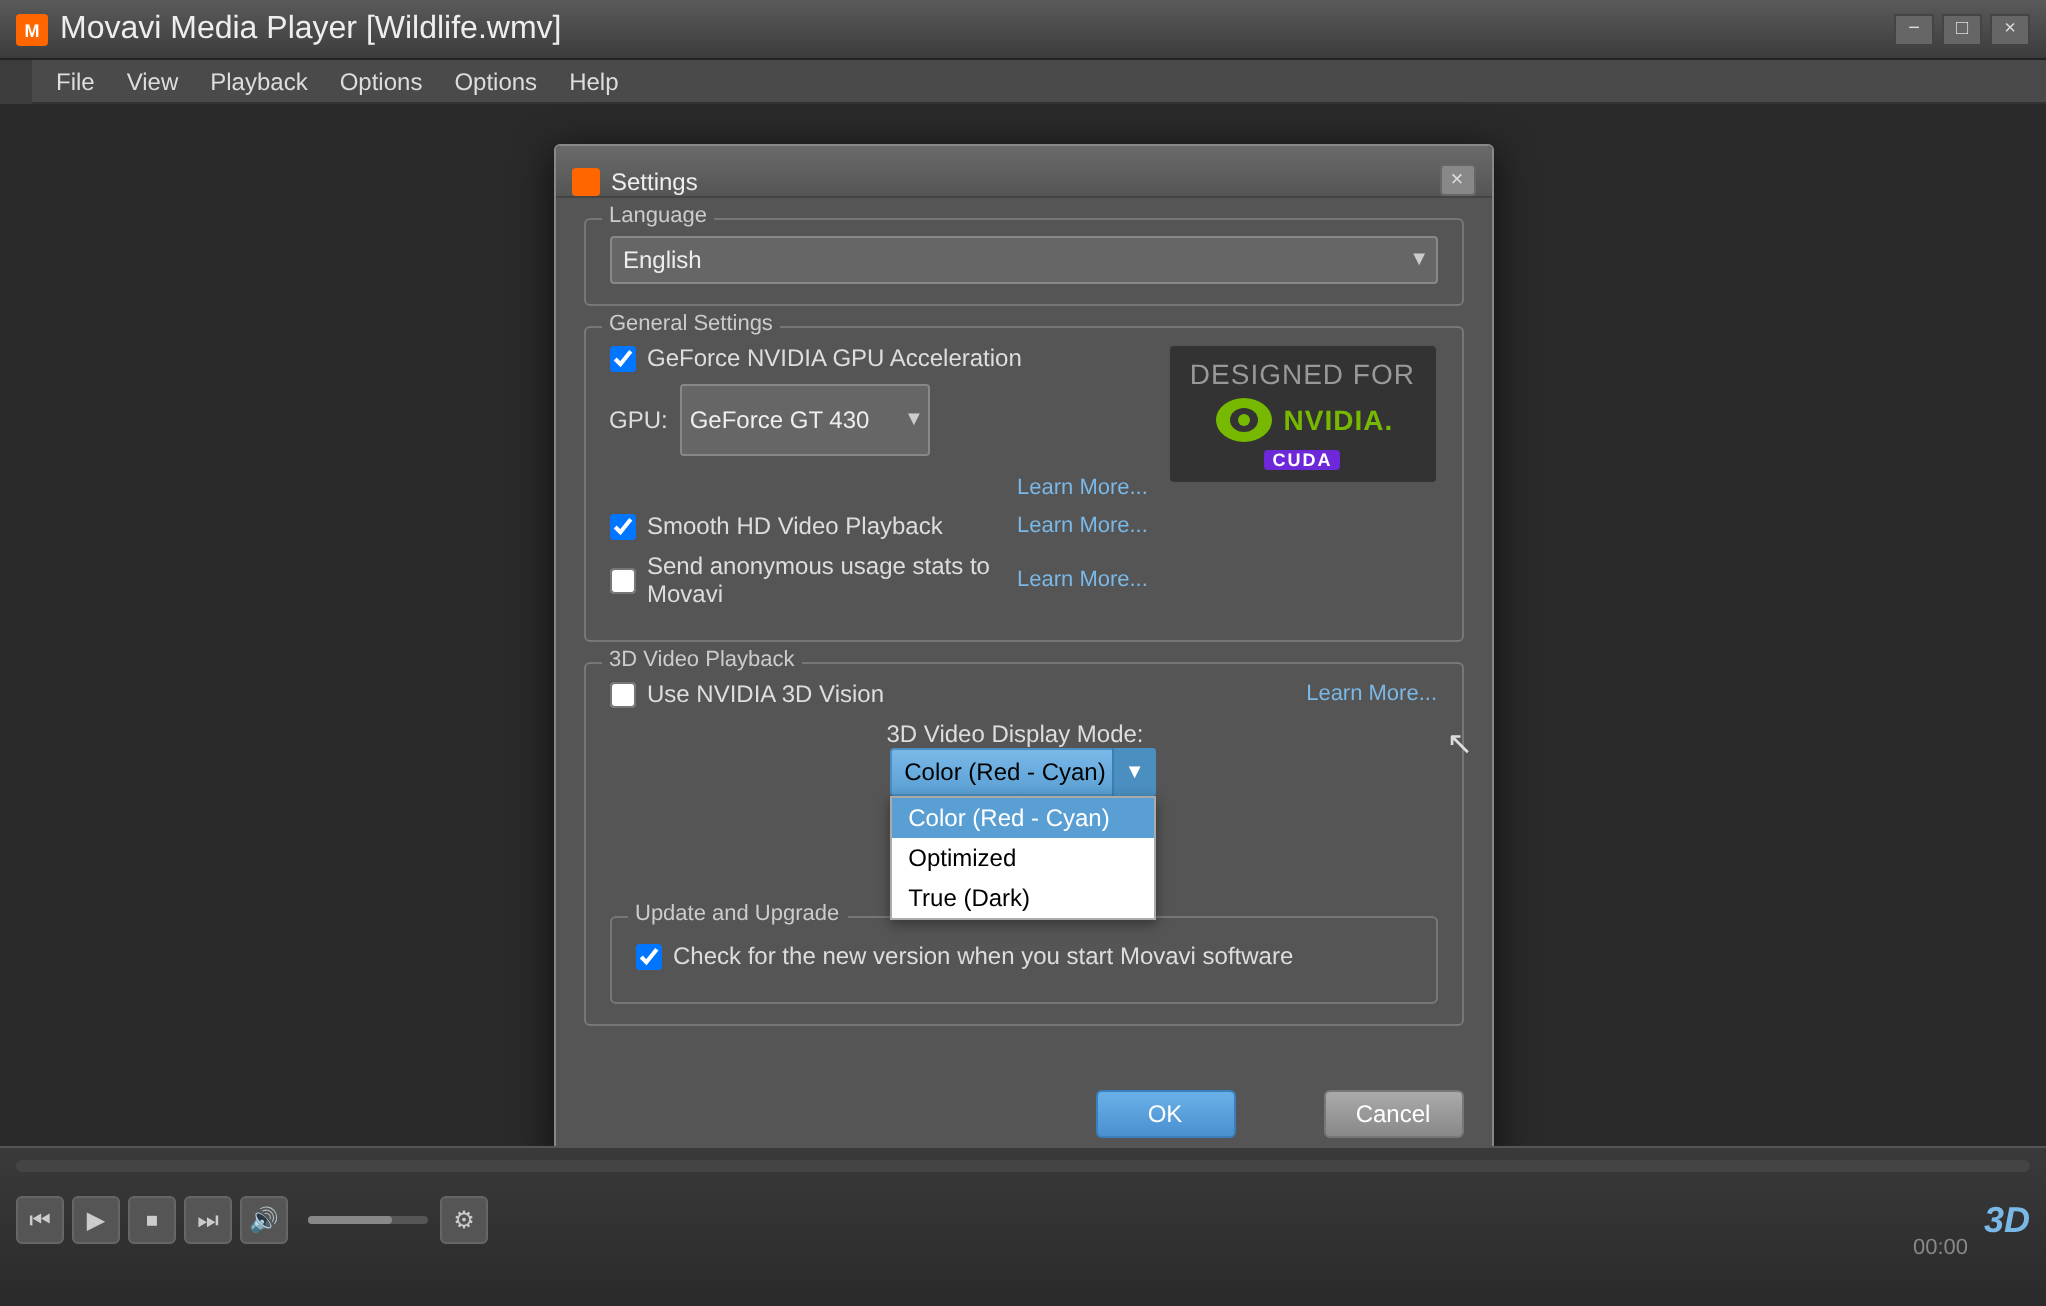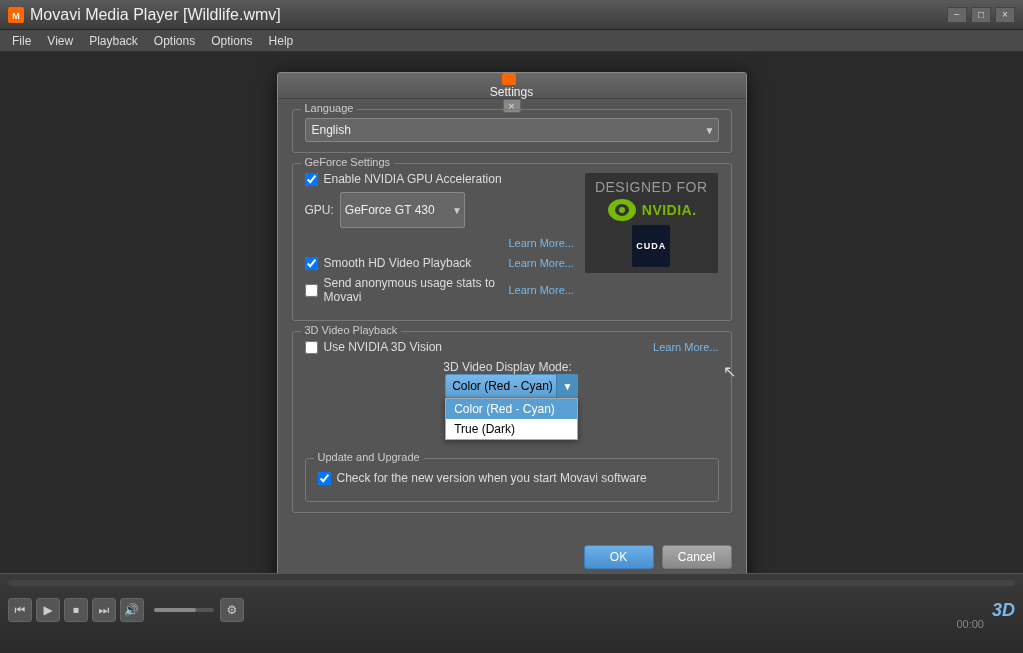--- a/index.html
+++ b/index.html
@@ -60,20 +60,21 @@
     }
 
     
     .menubar {
       height: 22px;
       background: #4a4a4a;
       display: flex;
       align-items: center;
       padding: 0 4px;
       border-bottom: 1px solid #333;
+      margin-left: 16px;
     }
     .menu-item {
       padding: 2px 8px;
       color: #ddd;
       font-size: 12px;
       cursor: pointer;
     }
 
     
     .main-area {
@@ -101,25 +102,24 @@
       background: #555;
       border: 1px solid #888;
       border-radius: 3px;
       box-shadow: 0 4px 20px rgba(0,0,0,0.7);
     }
 
     .dialog-titlebar {
       height: 26px;
       background: linear-gradient(to bottom, #6a6a6a, #555);
       display: flex;
-      align-items: center;
+      align-items: flex-end;
       padding: 0 8px;
       border-bottom: 1px solid #444;
       border-radius: 3px 3px 0 0;
-      flex-direction: column;
     }
     .dialog-titlebar-icon {
       width: 14px;
       height: 14px;
       background: #ff6600;
       border-radius: 2px;
       margin-right: 6px;
       font-size: 9px;
       color: white;
       display: flex;
@@ -270,25 +270,25 @@
       margin-bottom: 2px;
       text-transform: uppercase;
       letter-spacing: 0.5px;
     }
     .nvidia-logo {
       display: flex;
       align-items: center;
       gap: 4px;
     }
     .cuda-badge {
-      background: #0f172a;
+      background: #6d28d9;
       color: white;
       font-size: 9px;
       font-weight: bold;
-      padding: 16px 4px;
+      padding: 0 4px;
       border-radius: 2px;
       margin-top: 2px;
       letter-spacing: 1px;
     }
 
     
     .mode-row {
       display: flex;
       align-items: center;
       margin-top: 6px;
@@ -381,20 +381,21 @@
     }
     .btn-ok {
       background: linear-gradient(to bottom, #6ab0e8, #4a90d0);
       border-color: #3a80c0;
       color: #fff;
     }
     .btn-cancel {
       background: linear-gradient(to bottom, #aaa, #888);
       border-color: #777;
       color: #fff;
+      margin-left: 36px;
     }
 
     
     .player-controls {
       position: absolute;
       bottom: 0;
       left: 0;
       right: 0;
       height: 80px;
       background: linear-gradient(to bottom, #3a3a3a, #2a2a2a);
@@ -513,28 +514,28 @@
               <option>English</option>
               <option>Deutsch</option>
               <option>Français</option>
               <option>Español</option>
             </select>
             <span class="select-arrow">▼</span>
           </div>
         </div>
 
         <div class="group-box">
-          <span class="group-label">GeForce Settings</span>
+          <span class="group-label">General Settings</span>
 
           <div style="display:flex; align-items:flex-start;">
             <div style="flex:1;">
 
               <div class="checkbox-row">
                 <input type="checkbox" checked="" id="gpu-accel" style="">
-                <label class="checkbox-label" for="gpu-accel">Enable NVIDIA GPU Acceleration</label>
+                <label class="checkbox-label" for="gpu-accel">GeForce NVIDIA GPU Acceleration</label>
               </div>
 
               <div class="gpu-row">
                 <span class="gpu-label">GPU:</span>
                 <div class="gpu-select-wrap">
                   <select class="gpu-select">
                     <option>GeForce GT 430</option>
                     <option>GeForce GTX 580</option>
                   </select>
                   <span class="select-arrow">▼</span>
@@ -587,20 +588,21 @@
           <div class="mode-row">
             <span class="mode-label">3D Video Display Mode:</span>
             <div class="mode-dropdown-wrapper">
               <div class="custom-dropdown">
                 <div class="dropdown-trigger">
                   <span>Color (Red - Cyan)</span>
                   <div class="dropdown-btn-arrow">▼</div>
                 </div>
                 <div class="dropdown-list">
                   <div class="dropdown-option selected">Color (Red - Cyan)</div>
+                  <div class="dropdown-option">Optimized</div>
                   <div class="dropdown-option">True (Dark)</div>
                 </div>
               </div>
             </div>
 
             <div style="position:absolute; right:-18px; top:2px; color:#ddd; font-size:16px; pointer-events:none;">↖</div>
           </div>
 
           <div class="group-box update-section" style="margin-top: 60px; margin-bottom:0;">
             <span class="group-label">Update and Upgrade</span>

